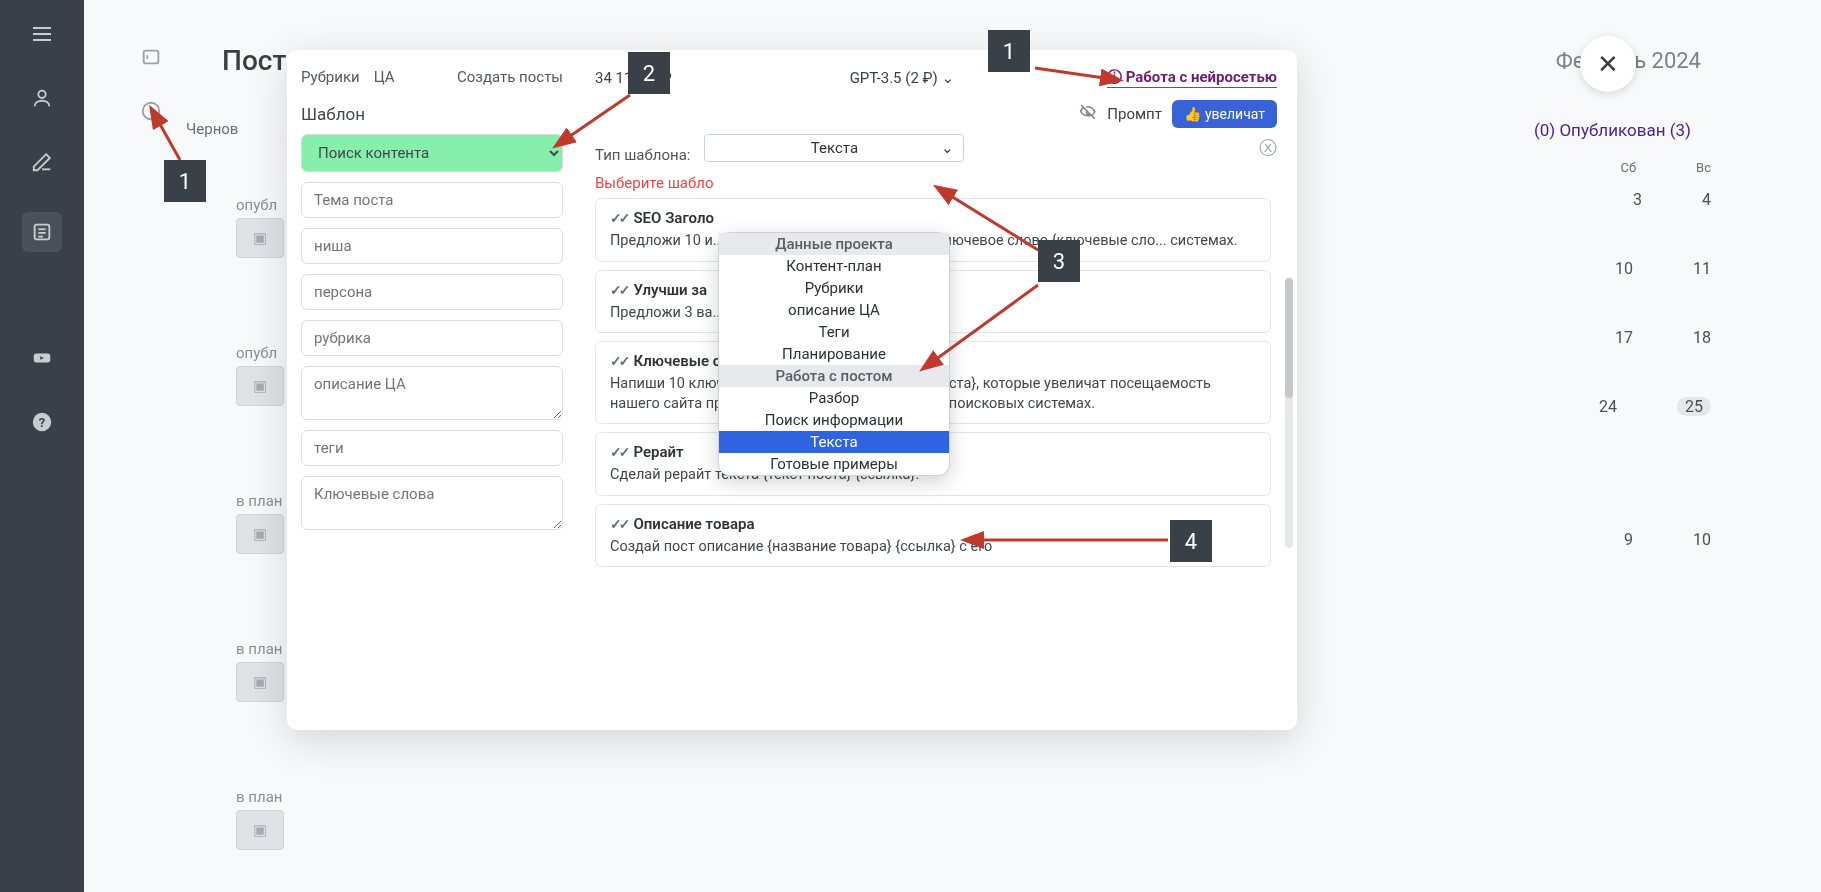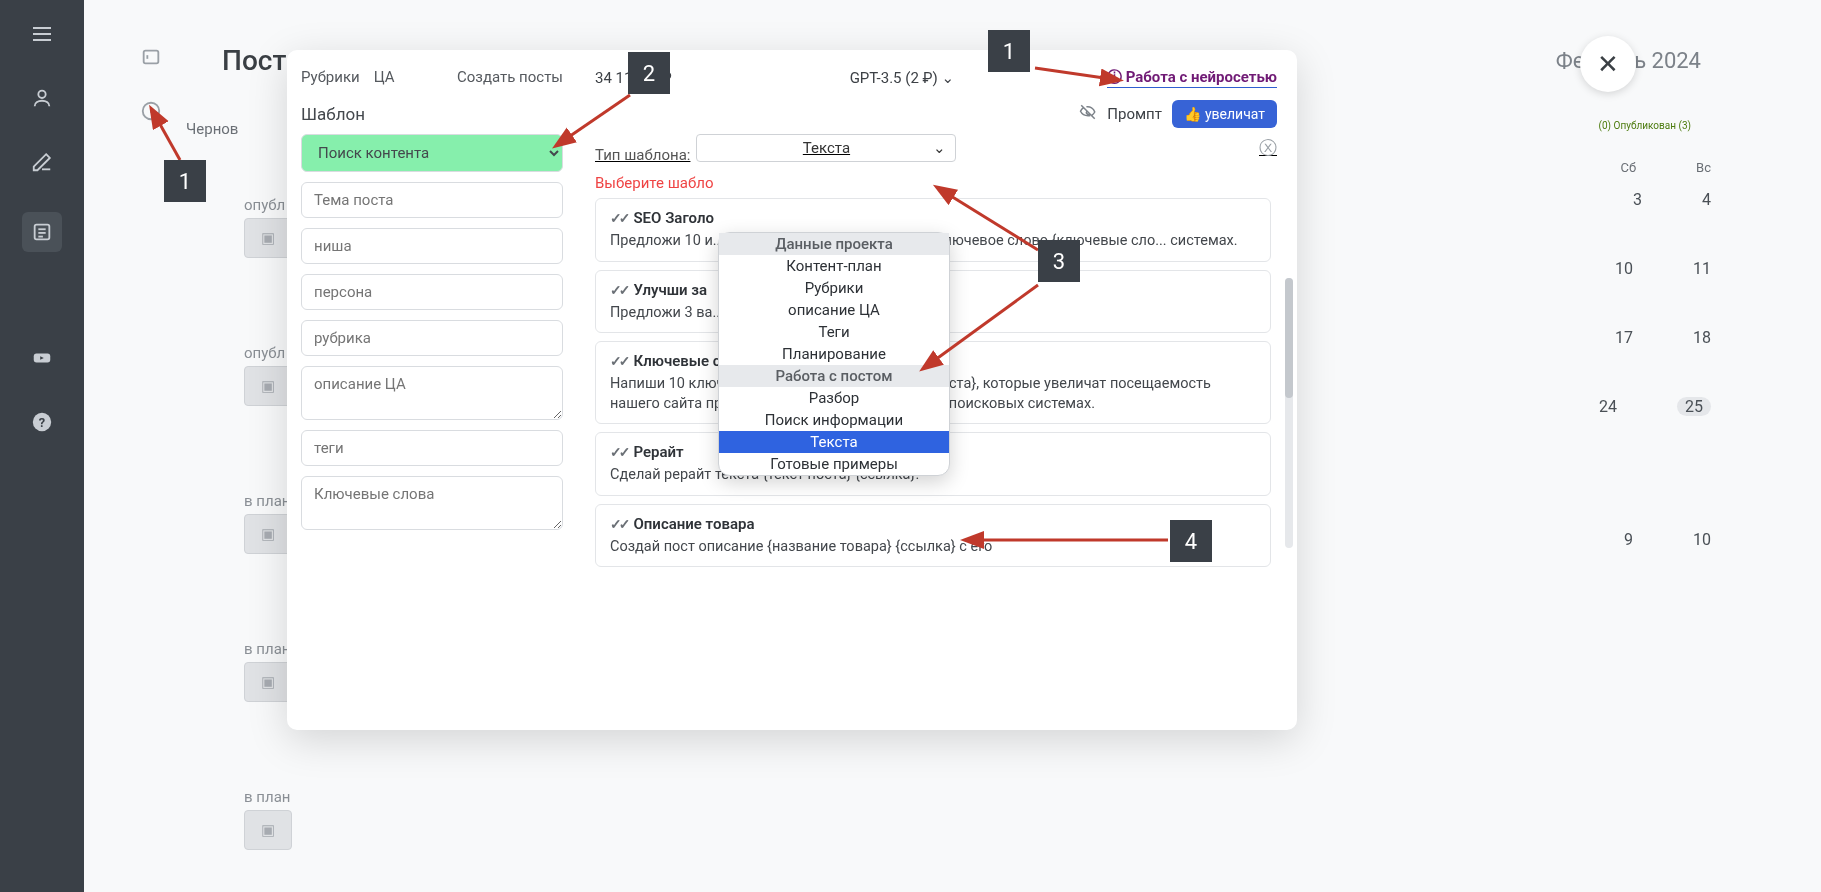--- a/index.html
+++ b/index.html
@@ -7,26 +7,26 @@
 
 .left-rail { position: absolute; left: 0; top: 0; width: 84px; height: 100%; background: #3a4047; display: flex; flex-direction: column; align-items: center; padding-top: 20px; gap: 36px; }
 .left-rail .ic { width: 28px; height: 28px; color: #c8cdd3; cursor: pointer; display:flex; align-items:center; justify-content:center; }
 .left-rail .ic.active { background:#4a5158; border-radius:6px; padding:6px; width:40px; height:40px; }
 
 .scrim { position:absolute; left:84px; top:0; right:0; bottom:0; background:rgba(255,255,255,0.55); }
 
 .bg-title { position:absolute; left:222px; top:44px; font-size:28px; color:#3a3f44; font-weight:500; }
 .bg-month { position:absolute; right:120px; top:48px; font-size:22px; color:#7c8289; }
 .bg-tabs { position:absolute; left:186px; top:120px; font-size:15px; color:#6a6f75; }
-.bg-tabs-right { position:absolute; right:130px; top:120px; font-size:10px; color:#4d7c0f; }
+.bg-tabs-right { position:absolute; right:130px; top:120px; font-size:17px; color:#4c1d95; }
 .bg-days { position:absolute; right:110px; top:160px; font-size:13px; color:#6a6f75; display:flex; gap:60px;}
 .bg-cal { position:absolute; right:110px; top:190px; display:flex; gap:60px; font-size:16px; color:#4a5056;}
 .bg-cal .badge { background:#e5e7ea; border-radius:12px; padding:0 8px; }
 
-.bg-posts { position:absolute; left:244px; top:196px; display:flex; flex-direction:column; gap:86px; font-size:15px; color:#8a8f95;}
+.bg-posts { position:absolute; left:236px; top:196px; display:flex; flex-direction:column; gap:86px; font-size:15px; color:#8a8f95;}
 .bg-posts .pic { width:48px; height:40px; background:#e0e2e5; border:1px solid #cfd2d6; border-radius:4px; margin-top:4px; display:flex; align-items:center; justify-content:center; color:#a7abb1;}
 .bg-icon-col { position:absolute; left:140px; top:46px; display:flex; flex-direction:column; gap:32px; color:#9aa0a6; }
 
 .close-btn { position:absolute; right:185px; top:36px; width:56px; height:56px; border-radius:50%; background:#fff; box-shadow:0 2px 8px rgba(0,0,0,0.15); display:flex; align-items:center; justify-content:center; font-size:26px; color:#3a3f44; cursor:pointer; z-index:50;}
 
 .modal { position:absolute; left:287px; top:50px; width:1010px; height:680px; background:#fff; border-radius:10px; box-shadow:0 10px 40px rgba(0,0,0,0.15); display:flex; z-index:30; }
 .m-left { width:290px; padding:18px 14px; display:flex; flex-direction:column; gap:10px; }
 .m-left .tabs { display:flex; gap:14px; font-size:15px; color:#55595e; }
 .m-left .tabs .link { color:#55595e; }
 .m-left .tabs .link2 { margin-left:auto; }
@@ -37,21 +37,21 @@
 
 .m-right { flex:1; padding:18px 20px 18px 18px; position:relative; }
 .m-right .toprow { display:flex; align-items:center; gap:18px; font-size:15px; }
 .m-right .bal { color:#3d4146; }
 .m-right .model { margin-left:160px; color:#3d4146; cursor:pointer; }
 .m-right .aiwork { margin-left:auto; color:#701a75; border-bottom:1px solid #2f5fd0; cursor:pointer;font-weight:bold; }
 .m-right .row2 { display:flex; align-items:center; gap:10px; margin-top:12px; font-size:15px; color:#3d4146; justify-content:flex-end;}
 .m-right .row2 .eye { color:#7c8289; }
 .m-right .row2 .run { background:#3763d6; color:#fff; border:none; border-radius:6px; padding:6px 12px; font-size:14px; cursor:pointer; }
 .m-right .subhead { margin-top:14px; font-size:15px; color:#555;}
-.m-right .typesel-row { display:flex; align-items:center; gap:6px; margin-top:4px;text-decoration:underline;}
+.m-right .typesel-row { display:flex; align-items:center; gap:14px; margin-top:4px;}
 .m-right .typesel { width:260px; border:1px solid #cfd2d6; border-radius:4px; padding:4px 10px; font-size:15px; color:#333; background:#fff; display:flex; justify-content:center; position:relative;}
 .m-right .typesel .chev { position:absolute; right:10px; }
 .m-right .close-mini { margin-left:auto; color:#9aa0a6; cursor:pointer; font-size:18px;}
 .m-right .choose { margin-top:10px; font-size:15px; color:#ef4444;}
 
 .tmpl-list { margin-top:6px; height:400px; overflow-y:auto; display:flex; flex-direction:column; gap:8px; padding-right:6px;}
 .tmpl-card { border:1px solid #e3e5e8; border-radius:6px; padding:10px 14px; background:#fff;}
 .tmpl-card .tt { font-weight:600; font-size:15px; color:#2f3338; display:flex; align-items:center; gap:6px;}
 .tmpl-card .td { font-size:14.5px; color:#43474c; margin-top:4px; line-height:1.35;}
 .chk { color:#6b7076; letter-spacing:-3px; font-size:14px;}

